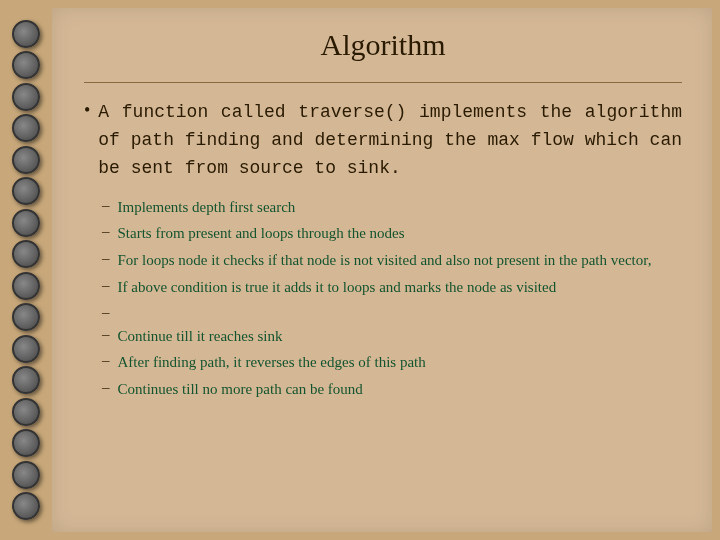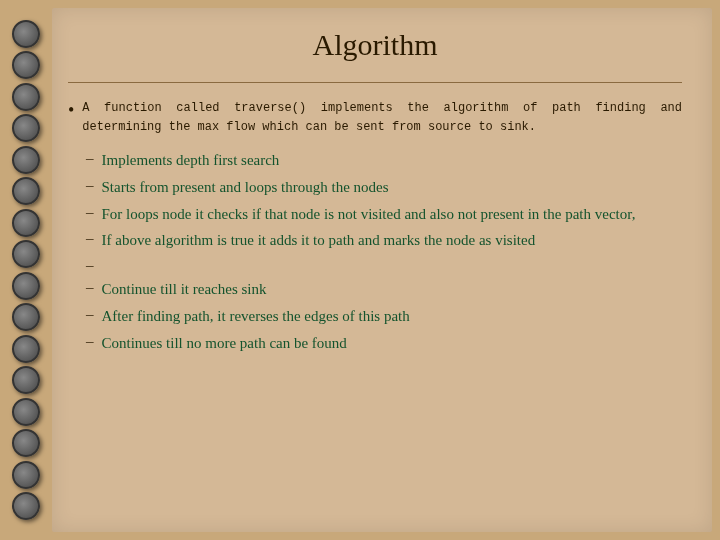--- a/index.html
+++ b/index.html
@@ -45,21 +45,21 @@
       border: 2px solid #333;
       box-shadow: 2px 2px 4px rgba(0,0,0,0.5);
     }
 
     
     .content-area {
       flex: 1;
       background: #d4b896;
       margin: 8px 8px 8px 0;
       border-radius: 2px;
-      padding: 20px 30px 20px 16px;
+      padding: 20px 30px 20px 32px;
       position: relative;
       box-shadow: inset 0 0 20px rgba(0,0,0,0.1);
     }
 
     .slide-title {
       text-align: center;
       font-size: 30px;
       font-weight: normal;
       color: #2a1a00;
       margin-bottom: 20px;
@@ -74,21 +74,21 @@
 
     .bullet-dot {
       color: #2a1a00;
       font-size: 18px;
       margin-right: 8px;
       margin-top: 1px;
       flex-shrink: 0;
     }
 
     .main-text {
-      font-size: 12px;
+      font-size: 18px;
       color: #2a1a00;
       line-height: 1.55;
       font-family: 'Courier New', Courier, monospace;
       text-align: justify;
     }
 
     .sub-bullets {
       margin-left: 18px;
       margin-top: 6px;
     }
@@ -164,21 +164,21 @@
         <div class="sub-item">
           <span class="sub-dash">–</span>
           <span class="sub-text">Starts from present and loops through the nodes</span>
         </div>
         <div class="sub-item">
           <span class="sub-dash">–</span>
           <span class="sub-text">For loops node it checks if that node is not visited  and also not present in the path vector,</span>
         </div>
         <div class="sub-item">
           <span class="sub-dash">–</span>
-          <span class="sub-text">If above algorithm is true it adds it to path  and  marks the node as visited</span>
+          <span class="sub-text">If above condition is true it adds it to loops  and  marks the node as visited</span>
         </div>
         <div class="sub-item">
           <span class="sub-dash">–</span>
         </div>
         <div class="sub-item">
           <span class="sub-dash">–</span>
           <span class="sub-text">Continue till it reaches sink</span>
         </div>
         <div class="sub-item">
           <span class="sub-dash">–</span>

